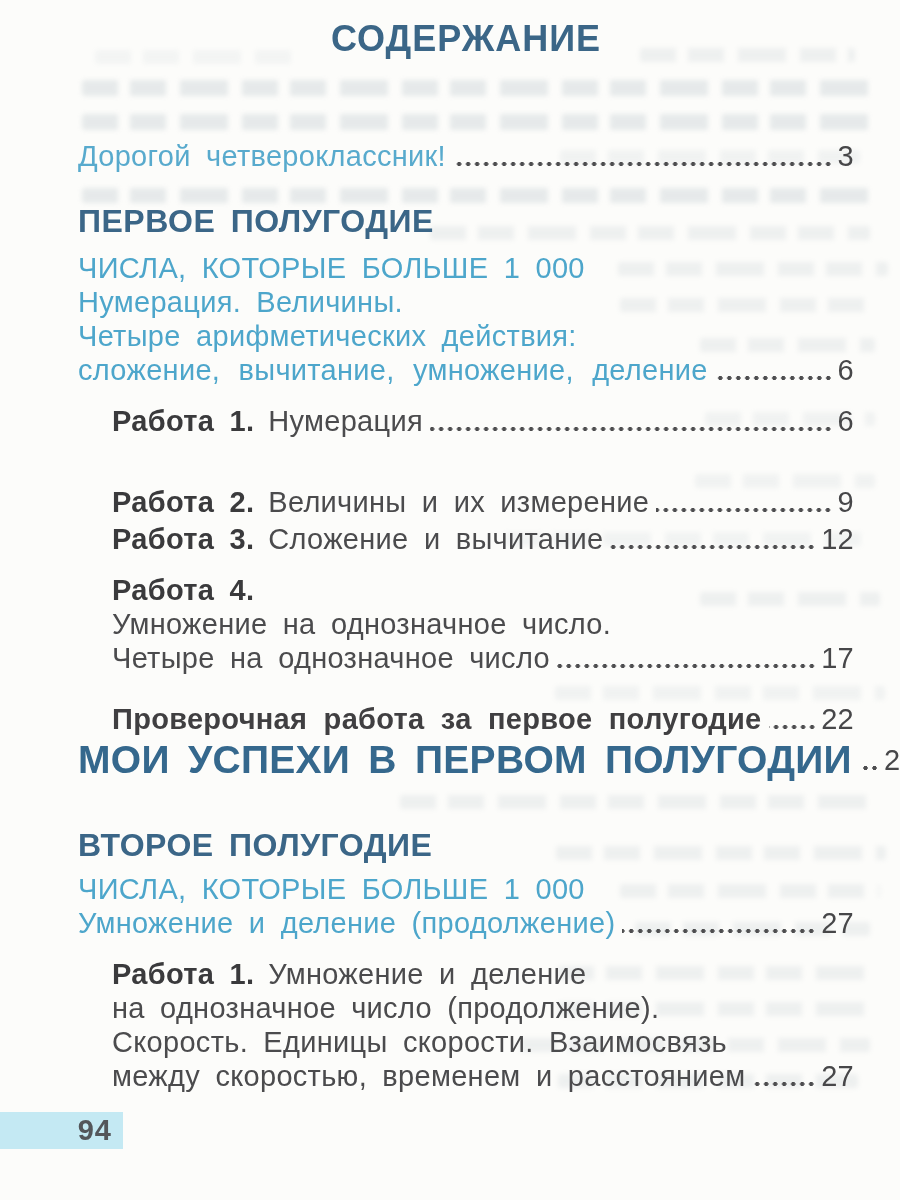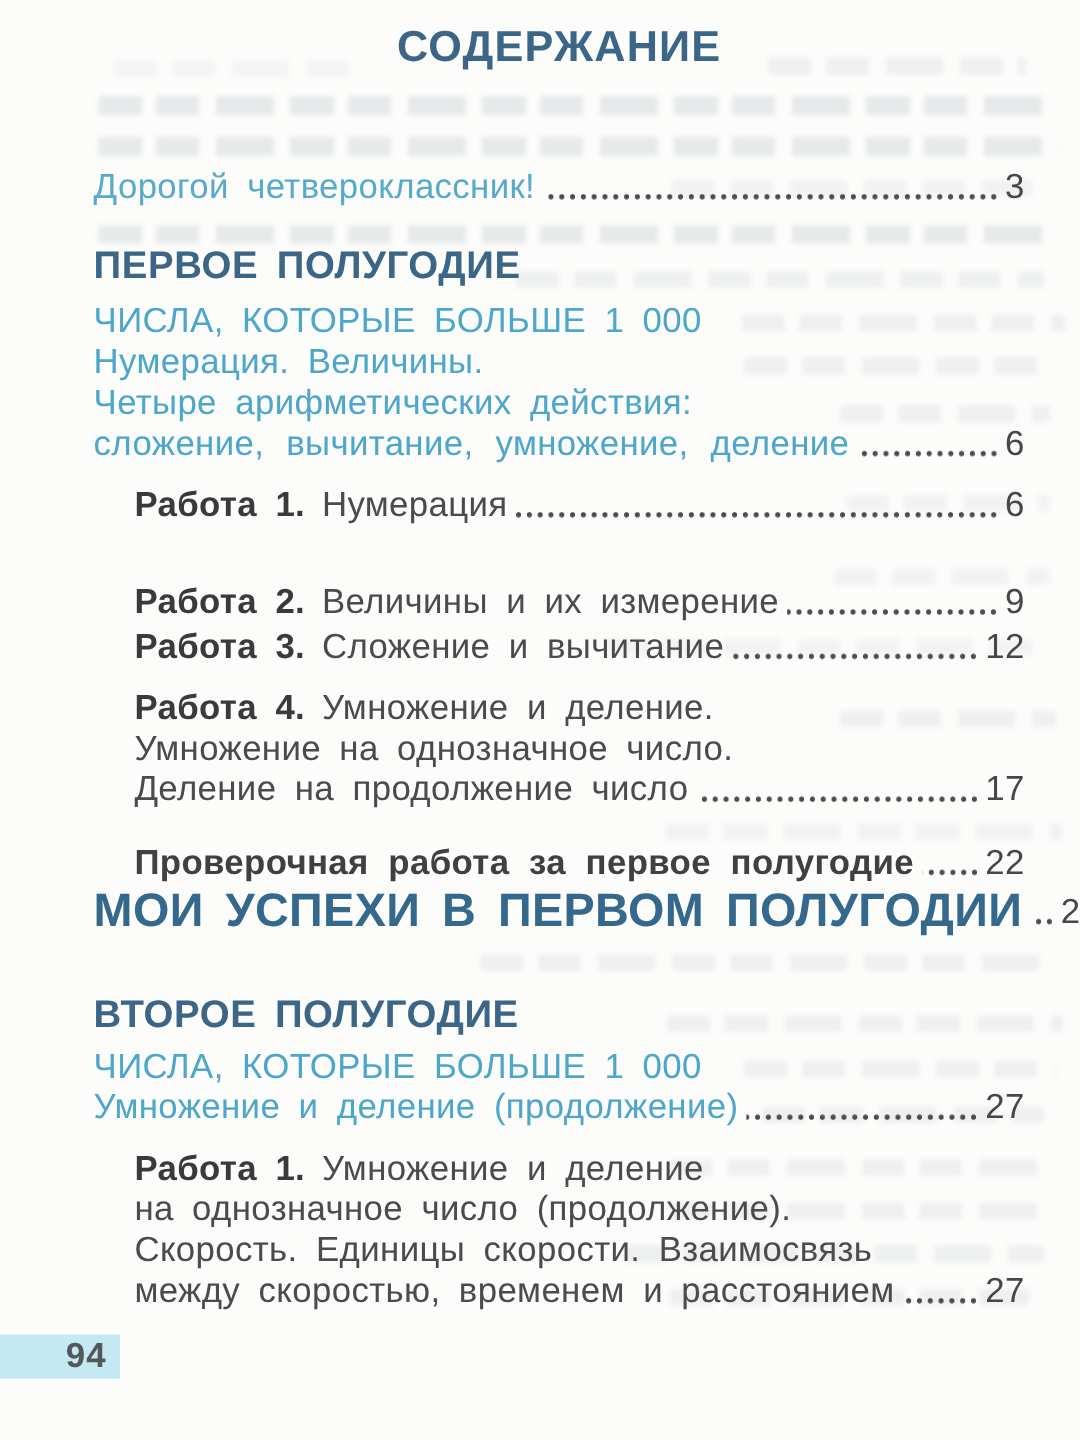--- a/index.html
+++ b/index.html
@@ -57,21 +57,21 @@
     flex:1 1 auto;align-self:flex-end;
     height:8px;margin:0 3px 5px 7px;
     background-image:radial-gradient(circle,#4d4d4f 1.9px,transparent 2.5px);
     background-size:9px 8px;background-repeat:repeat-x;background-position:right center;
     min-width:20px;
   }
   .pg{color:#474749;margin-left:2px;}
 
   
   .page-badge{
-    position:absolute;top:1112px;left:0;width:100px;height:37px;
+    position:absolute;top:1112px;left:0;width:123px;height:37px;
     background:#c4e9f3;
     display:flex;align-items:center;justify-content:flex-end;
     padding-right:11px;box-sizing:border-box;
   }
   .page-badge span{
     font-size:29px;font-weight:bold;color:#53565a;letter-spacing:1px;
   }
 </style>
 </head>
 <body>
@@ -143,27 +143,26 @@
 
   <div class="row indent" style="top:522px;">
     <span class="bold-label">Работа 3.</span>
     <span>Сложение и вычитание</span>
     <span class="leader"></span>
     <span class="pg">12</span>
   </div>
 
   <div class="row indent" style="top:573px;">
     <span class="bold-label">Работа 4.</span>
-    <span>Умножение и деление.</span>
   </div>
   <div class="row indent" style="top:607px;">
     <span>Умножение на однозначное число.</span>
   </div>
   <div class="row indent" style="top:641px;">
-    <span>Деление на продолжение число</span>
+    <span>Четыре на однозначное число</span>
     <span class="leader"></span>
     <span class="pg">17</span>
   </div>
 
   <div class="row indent" style="top:702px;">
     <span class="bold-entry">Проверочная работа за первое полугодие</span>
     <span class="leader"></span>
     <span class="pg">22</span>
   </div>
 

